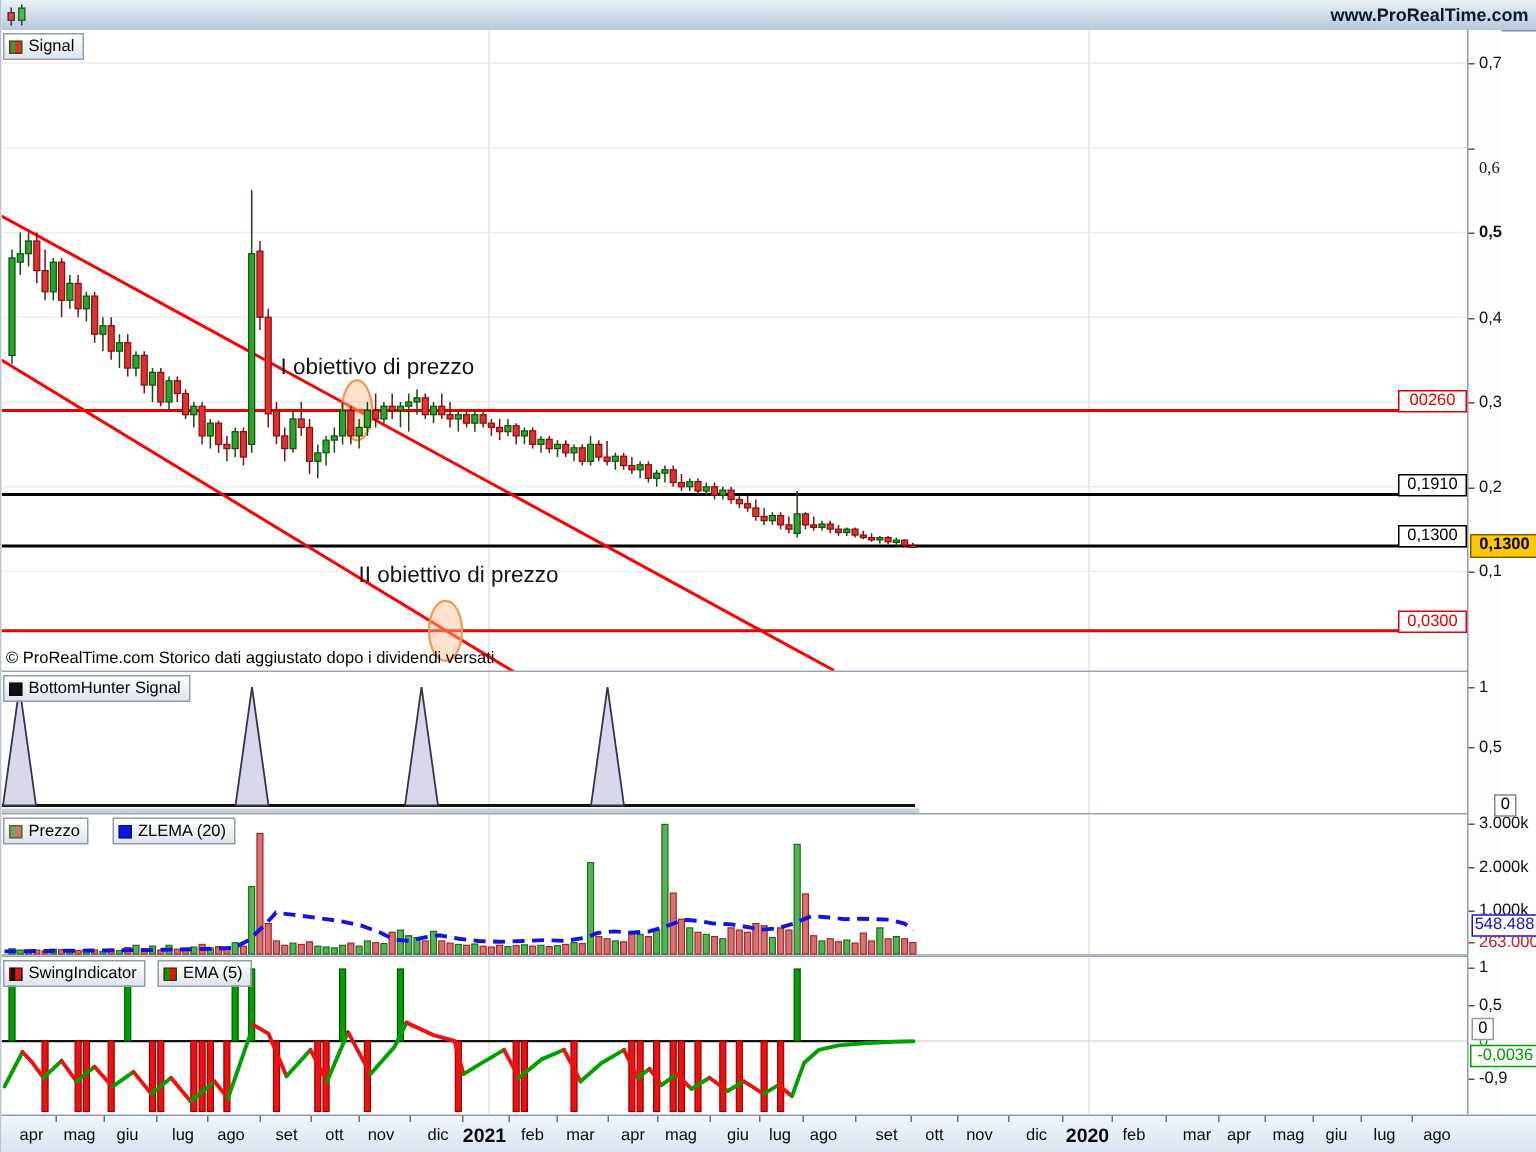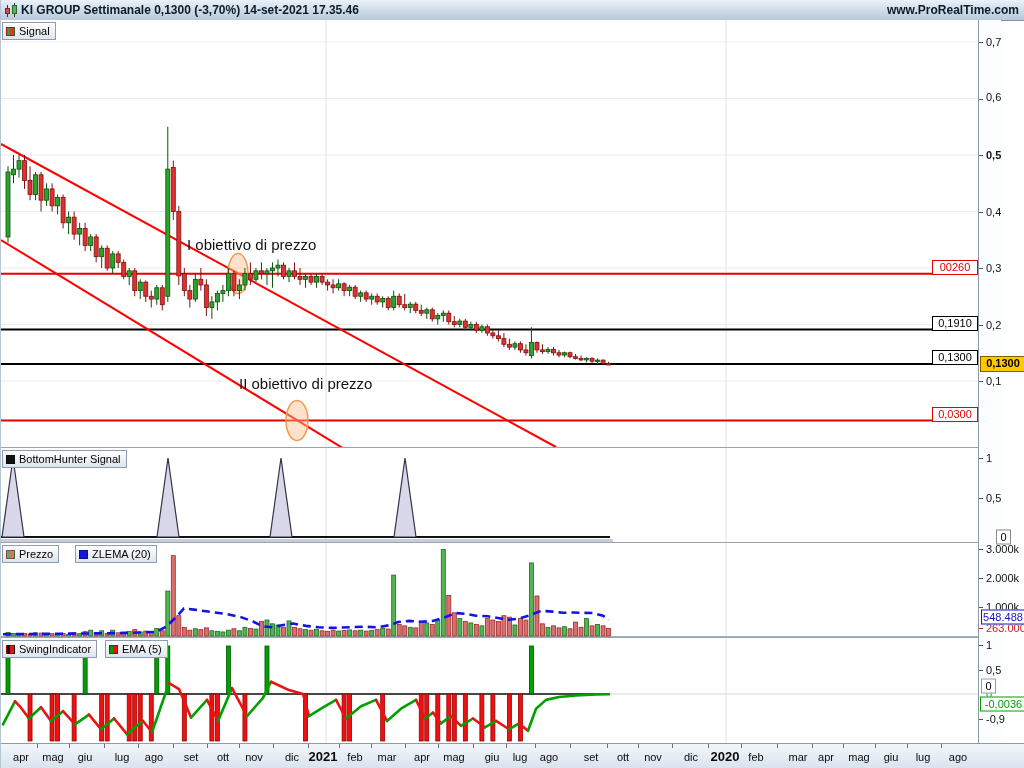--- a/index.html
+++ b/index.html
@@ -51,21 +51,20 @@
     <span class="mini-candles">
       <span class="mc" style="height:12px">
           <span class="wick" style="top:0;height:12px"></span>
           <span class="body" style="top:3px;height:6px;background:#d05050;"></span>
         </span>
       <span class="mc" style="height:14px">
           <span class="wick" style="top:0;height:14px"></span>
           <span class="body" style="top:2px;height:9px;background:#4dbb4d;"></span>
         </span>
     </span>
-    <span class="ttl">KI GROUP Settimanale 0,1300 (-3,70%) 14-set-2021 17.35.46</span>
     <span class="site">www.ProRealTime.com</span>
   </div>
 
   <svg id="svg-price" class="panel" style="top:20px" width="977" height="428">
       <line x1="0" y1="22.00000000000003" x2="977" y2="22.00000000000003" stroke="#ececec" stroke-width="1"></line>
       <line x1="0" y1="78.50000000000001" x2="977" y2="78.50000000000001" stroke="#ececec" stroke-width="1"></line>
       <line x1="0" y1="135" x2="977" y2="135" stroke="#ececec" stroke-width="1"></line>
       <line x1="0" y1="191.5" x2="977" y2="191.5" stroke="#ececec" stroke-width="1"></line>
       <line x1="0" y1="248" x2="977" y2="248" stroke="#ececec" stroke-width="1"></line>
       <line x1="0" y1="304.5" x2="977" y2="304.5" stroke="#ececec" stroke-width="1"></line>
@@ -530,33 +529,34 @@
     <span class="lic" style="background:linear-gradient(90deg,#111 50%,#ee1111 50%)"></span>
     <span>SwingIndicator</span>
   </div>
   <div class="legend" style="left:104px;top:640px">
     <span class="lic" style="background:linear-gradient(90deg,#00a000 50%,#ee1111 50%)"></span>
     <span>EMA (5)</span>
   </div>
 
   <div class="anno" style="left:186px;top:236px">I obiettivo di prezzo</div>
   <div class="anno" style="left:238px;top:375px">II obiettivo di prezzo</div>
+  <div class="copyright" style="left:3px;top:433px">© ProRealTime.com  Storico dati aggiustato dopo i dividendi versati</div>
 
   <div id="levelboxes">
       <div class="lvlbox" style="left:931px;top:259.65px;border-color:#e60000;color:#e60000">00260</div>
       <div class="lvlbox" style="left:931px;top:315.58500000000004px;border-color:#000000;color:#000000">0,1910</div>
       <div class="lvlbox" style="left:931px;top:350.05px;border-color:#000000;color:#000000">0,1300</div>
       <div class="lvlbox" style="left:931px;top:406.55px;border-color:#e60000;color:#e60000">0,0300</div>
     </div>
 
   <div id="vaxis">
       <div class="vtick" style="top:22.00000000000003px;background:#555"></div>
       <div class="vlab" style="top:22.00000000000003px;">0,7</div>
       <div class="vtick" style="top:78.50000000000001px;background:#555"></div>
-      <div class="vlab" style="top:77px;">0,6</div>
+      <div class="vlab" style="top:92px;font-family:Liberation Serif, serif;">0,6</div>
       <div class="vtick" style="top:135px;background:#555"></div>
       <div class="vlab" style="top:135px;font-weight:bold;">0,5</div>
       <div class="vtick" style="top:191.5px;background:#555"></div>
       <div class="vlab" style="top:192px;">0,4</div>
       <div class="vtick" style="top:248px;background:#555"></div>
       <div class="vlab" style="top:248px;">0,3</div>
       <div class="vtick" style="top:304.5px;background:#555"></div>
       <div class="vlab" style="top:304.5px;">0,2</div>
       <div class="vtick" style="top:361px;background:#555"></div>
       <div class="vlab" style="top:361px;">0,1</div>

